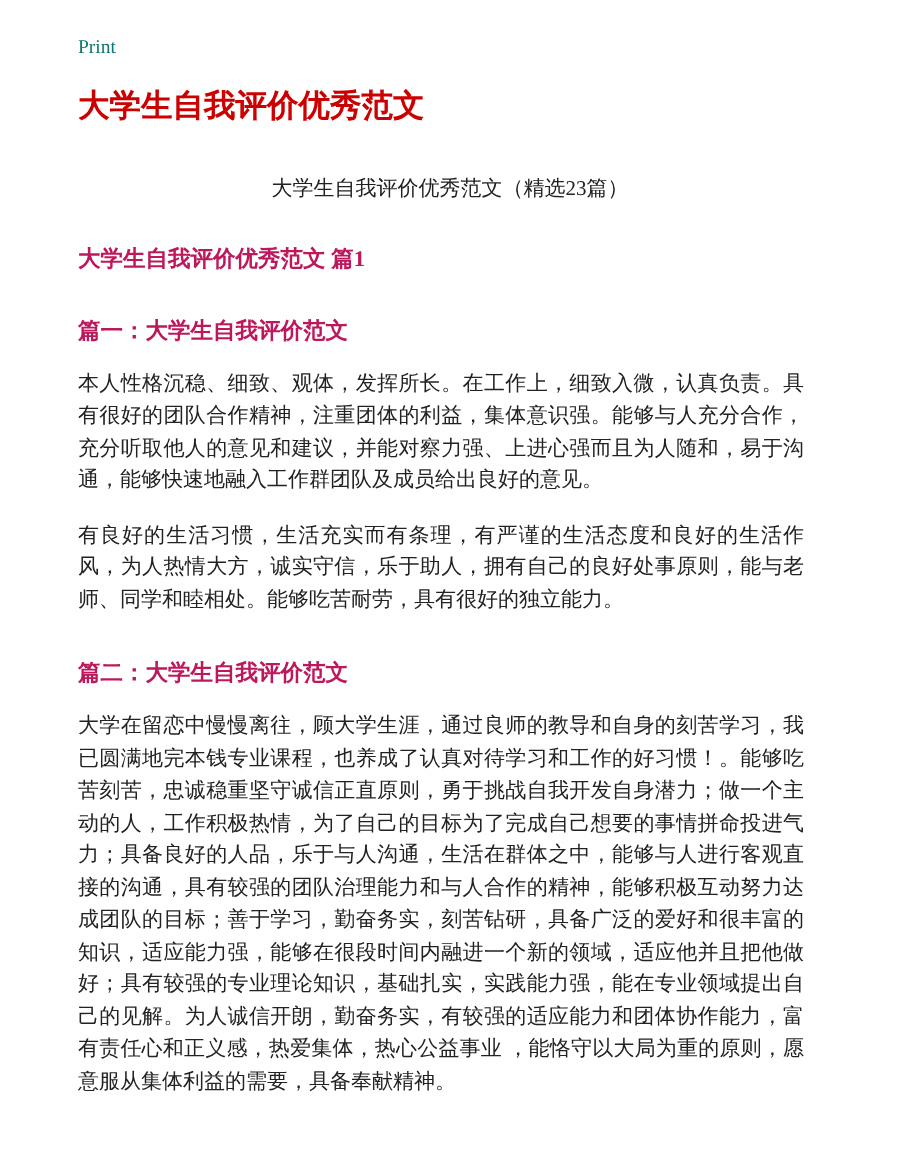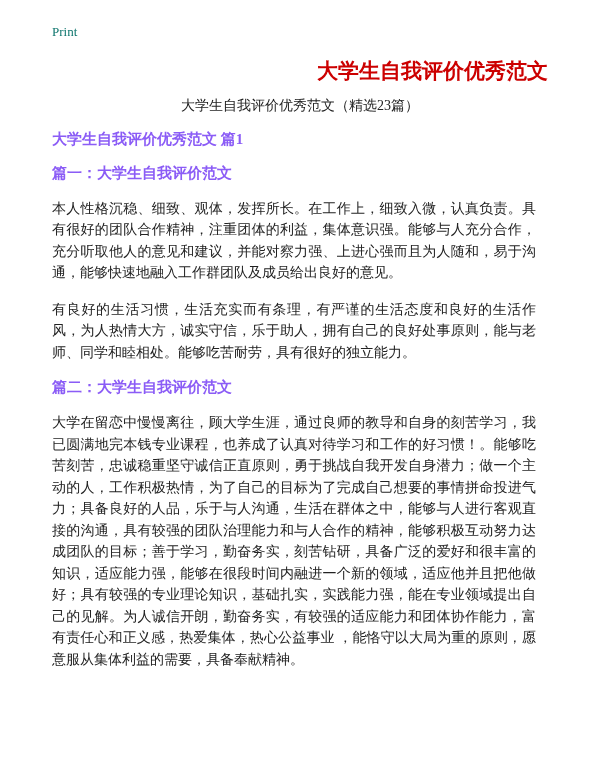--- a/index.html
+++ b/index.html
@@ -19,38 +19,38 @@
     box-sizing: border-box;
   }
   .print-link {
     font-size: 13px;
     color: #0f766e;
     margin: 0 0 18px 0;
     display: inline-block;
     cursor: pointer;
   }
   .doc-title {
-    text-align: right;
+    text-align: left;
     font-size: 21px;
     font-weight: bold;
     color: var(--title-color, #cc0000);
-    margin: 0 0 12px 0;
+    margin: 0 0 33px 0;
     line-height: 1.3;
   }
   .subtitle {
     font-size: 14px;
     margin: 0 0 14px 0;
     color: #222222;
     text-align: center;
   }
   .sec-heading {
     font-size: 15px;
     font-weight: bold;
-    color: #8b5cf6;
-    margin: 15px 0 15px 0;
+    color: #be185d;
+    margin: 29px 0 15px 0;
     line-height: 1.25;
   }
   .para {
     font-size: 14px;
     line-height: 21.5px;
     text-align: justify;
     text-justify: inter-ideograph;
     margin: 13px 12px 15px 0;
     color: #222222;
   }

